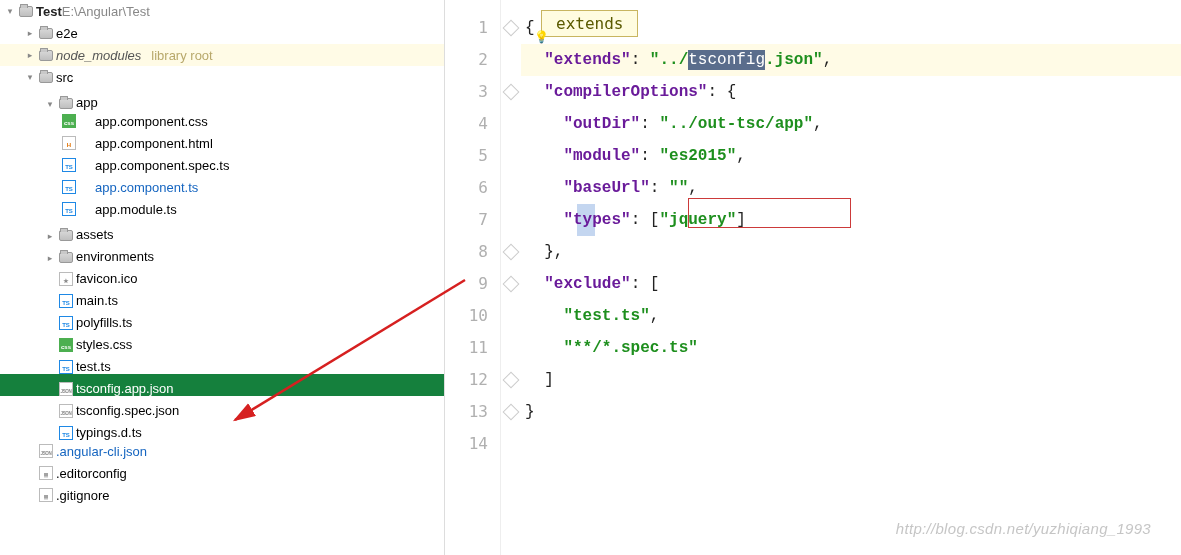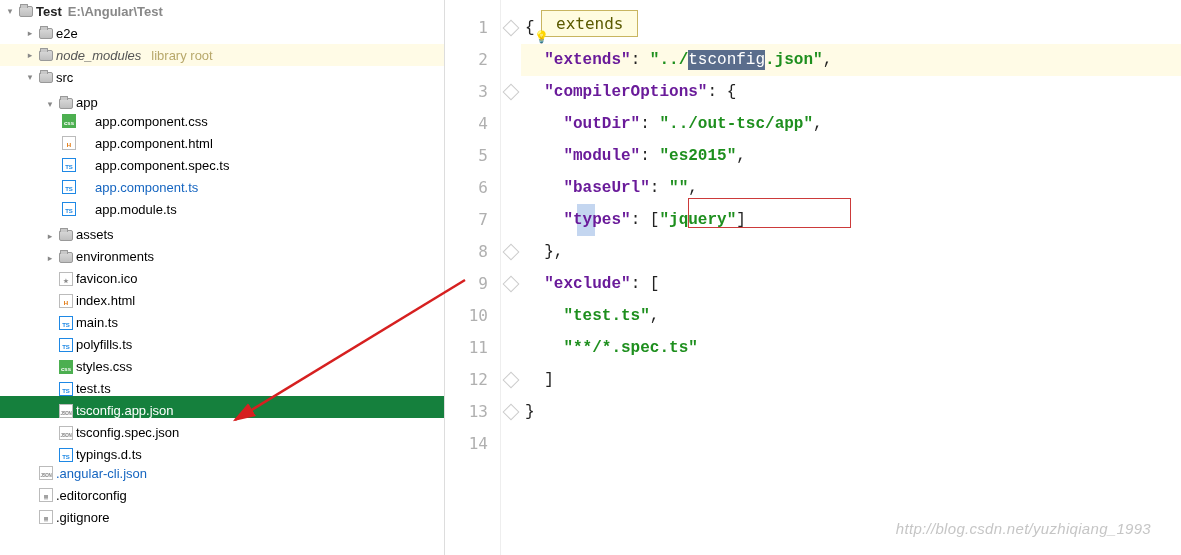--- a/index.html
+++ b/index.html
@@ -13,21 +13,21 @@
     .indent-0 { padding-left: 4px; }
     .indent-1 { padding-left: 24px; }
     .indent-2 { padding-left: 44px; align-items: flex-end; }
     .indent-3 { padding-left: 31px; gap: 16px; }
     .toggle { width: 12px; height: 12px; margin-right: 2px; display: inline-flex; align-items: center; justify-content: center; color: #888; font-size: 9px; }
     .toggle.open::before { content: "▾"; }
     .toggle.closed::before { content: "▸"; }
     .toggle.none { visibility: hidden; }
     .node-label { margin-left: 2px; }
     .node-bold { font-weight: 700; color: #222; }
-    .node-path { color: #888; font-weight: 700; margin-left: 6px; }
+    .node-path { color: #888; font-weight: 400; }
     .node-lib { color: #b8a86b; margin-left: 10px; }
     .tree-row.highlighted .node-label { color: #555; font-style: italic; }
     .tree-row .ts-link { color: #1565c0; }
     .tree-row.selected .node-label { color: #fff; }
     .icon { width: 16px; height: 14px; display: inline-flex; align-items: center; justify-content: center; font-size: 10px; }
     .folder-icon { background: linear-gradient(#d8d8d8,#bfbfbf); border: 1px solid #999; border-radius: 2px; width: 14px; height: 11px; position: relative; }
     .folder-icon::before { content:""; position:absolute; top:-3px; left:0; width:6px; height:3px; background:#c8c8c8; border:1px solid #999; border-bottom:none; border-radius:1px 1px 0 0; }
     .file-icon { width: 14px; height: 14px; background: #fff; border: 1px solid #bbb; display: inline-flex; align-items: flex-end; justify-content: center; font-size: 6px; font-weight: 700; padding-bottom: 1px; }
     .badge-css { background:#4caf50; color:#fff; border-color:#4caf50; }
     .badge-html::after { content:"H"; color:#e07000; }
@@ -155,27 +155,20 @@
           <div class="tree-row indent-2">
             <span class="toggle none"></span>
             <span class="icon">
               <span class="file-icon badge-ico">★</span>
             </span>
             <span class="node-label">favicon.ico</span>
           </div>
           <div class="tree-row indent-2">
             <span class="toggle none"></span>
             <span class="icon">
-              <span class="file-icon badge-html"></span>
-            </span>
-            <span class="node-label">index.html</span>
-          </div>
-          <div class="tree-row indent-2">
-            <span class="toggle none"></span>
-            <span class="icon">
               <span class="file-icon badge-ts">TS</span>
             </span>
             <span class="node-label">main.ts</span>
           </div>
           <div class="tree-row indent-2">
             <span class="toggle none"></span>
             <span class="icon">
               <span class="file-icon badge-ts">TS</span>
             </span>
             <span class="node-label">polyfills.ts</span>

